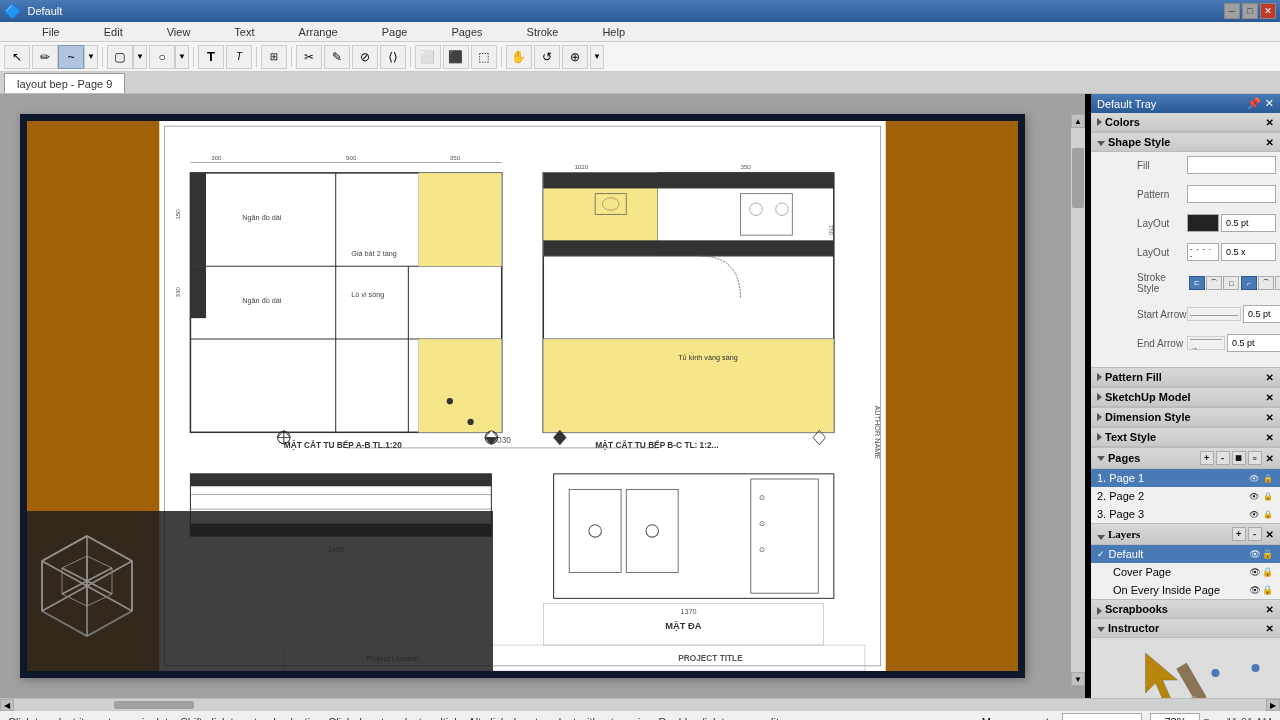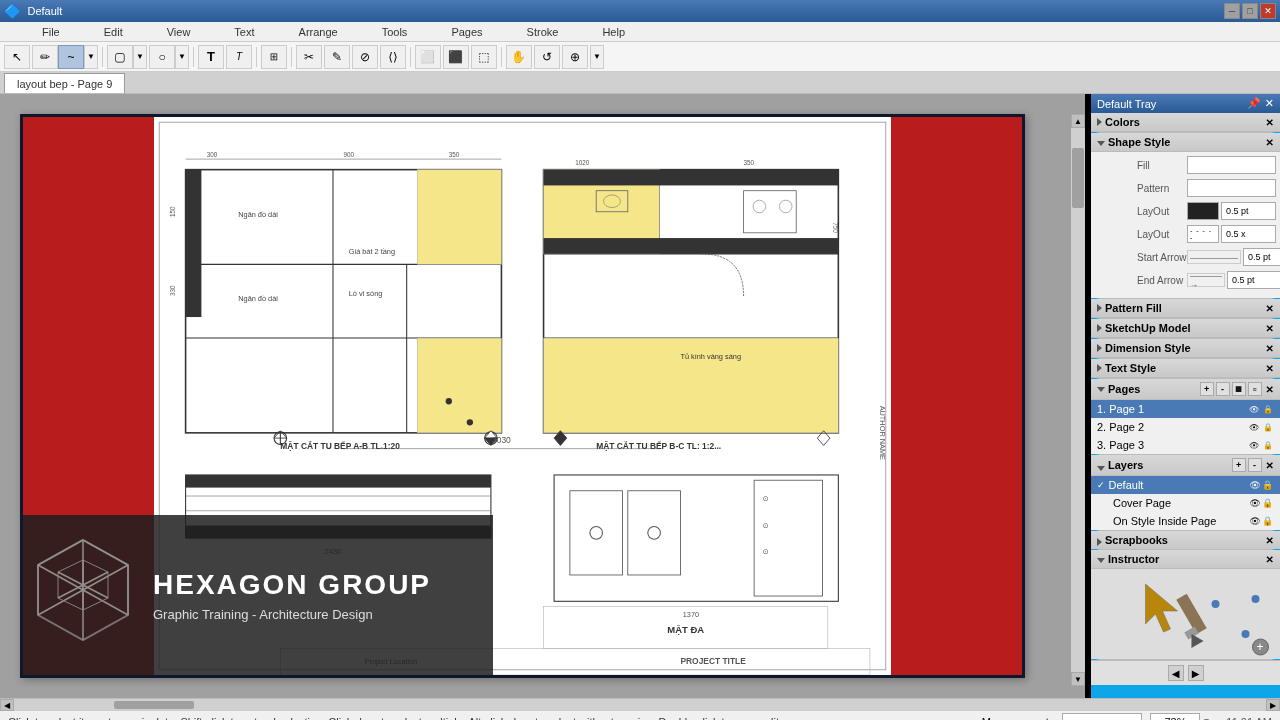--- a/index.html
+++ b/index.html
@@ -19,38 +19,38 @@
     #toolbar1 { height: 30px; background: #f5f5f5; border-bottom: 1px solid #ccc; display: flex; align-items: center; padding: 2px 4px; gap: 2px; }
     .tb-btn { width: 26px; height: 24px; background: #f0f0f0; border: 1px solid #ccc; display: flex; align-items: center; justify-content: center; cursor: pointer; font-size: 12px; }
     .tb-sep { width: 1px; height: 20px; background: #ccc; margin: 0 2px; }
     .tb-btn-group { display: flex; }
 
     
     #main { display: flex; height: calc(720px - 22px - 20px - 30px - 22px - 22px); }
 
     
     #canvas-area { flex: 1; background: #a0a0a0; position: relative; overflow: hidden; }
-    #page-canvas { position: absolute; top: 20px; left: 20px; right: 60px; bottom: 20px; background: #b91c1c; border: 3px solid #0f172a; box-shadow: 2px 2px 8px rgba(0,0,0,0.3); }
+    #page-canvas { position: absolute; top: 20px; left: 20px; right: 60px; bottom: 20px; background: #a16207; border: 7px solid #0f172a; box-shadow: 2px 2px 8px rgba(0,0,0,0.3); }
 
     
     #branding-overlay { position: absolute; bottom: 0; left: 0; width: 47%; height: 160px; background: rgba(30,30,30,0.85); display: flex; align-items: center; }
     #brand-text { color: white; padding: 10px; }
     #brand-name { font-size: 28px; font-weight: bold; letter-spacing: 2px; color: white; }
     #brand-sub { font-size: 13px; color: #ddd; margin-top: 6px; }
 
     
     #side-panel { width: 195px; background: #0ea5e9; border-left: 6px solid #000000; overflow-y: auto; display: flex; flex-direction: column; }
 
     
-    .panel-section { border-bottom: 1px solid #bbb; border-radius: 9px; }
+    .panel-section { border-bottom: 1px solid #bbb; }
     .panel-header { background: linear-gradient(to bottom, #d8d8d8, #c8c8c8); padding: 3px 6px; font-size: 11px; font-weight: bold; display: flex; align-items: center; justify-content: space-between; cursor: pointer; border-bottom: 1px solid #bbb; }
     .panel-content { background: #f0f0f0; padding: 4px; }
 
     
-    .style-row { display: flex; align-items: center; margin-bottom: 5px; font-size: 10px; padding-left: 42px; }
+    .style-row { display: flex; align-items: center; margin-bottom: 11px; font-size: 10px; padding-left: 42px; }
     .style-label { width: 50px; color: #555; flex-shrink: 0; }
     .style-swatch { flex: 1; height: 18px; border: 1px solid #aaa; background: white; }
     .style-swatch-black { background: #222; }
     .style-dropdown { flex: 1; height: 18px; border: 1px solid #aaa; background: white; font-size: 9px; display: flex; align-items: center; padding: 0 2px; }
     .style-pt { width: 55px; height: 18px; border: 1px solid #aaa; background: white; font-size: 9px; display: flex; align-items: center; padding: 0 4px; flex-shrink: 0; margin-left: 2px; }
     .stroke-style-btns { display: flex; gap: 1px; margin-left: 2px; }
     .ss-btn { width: 16px; height: 14px; border: 1px solid #aaa; background: #e8e8e8; font-size: 7px; display: flex; align-items: center; justify-content: center; }
     .ss-btn.active { background: #4a7ab5; color: white; border-color: #2a5a95; }
 
     
@@ -128,21 +128,21 @@
     <div class="title-btn" style="background:#c0392b; color:white;">✕</div>
   </div>
 </div>
 
 <div id="menubar">
   <span class="menu-item">File</span>
   <span class="menu-item">Edit</span>
   <span class="menu-item">View</span>
   <span class="menu-item">Text</span>
   <span class="menu-item">Arrange</span>
-  <span class="menu-item">Tools</span>
+  <span class="menu-item">Page</span>
   <span class="menu-item">Pages</span>
   <span class="menu-item">Stroke</span>
   <span class="menu-item">Help</span>
 </div>
 
 <div id="toolbar1">
 
   <div class="tb-btn" title="Select">↖</div>
 
   <div class="tb-btn-group">
@@ -342,24 +342,20 @@
             <line x1="15" y1="30" x2="60" y2="5"></line>
             <line x1="105" y1="30" x2="60" y2="5"></line>
 
             <polygon points="60,25 85,37 85,63 60,75 35,63 35,37" stroke="#999" stroke-width="1"></polygon>
 
             <line x1="60" y1="25" x2="60" y2="75"></line>
             <line x1="85" y1="37" x2="35" y2="63"></line>
             <line x1="35" y1="37" x2="85" y2="63"></line>
           </g>
         </svg>
-        <div id="brand-text">
-          <div id="brand-name">HEXAGON GROUP</div>
-          <div id="brand-sub">Graphic Training - Architecture Design</div>
-        </div>
       </div>
     </div>
 
     <div style="position:absolute; right:0; top:20px; width:14px; height:calc(100% - 32px); background:#d0d0d0;">
       <div style="height:14px; background:#c0c0c0; border:1px solid #aaa; display:flex;align-items:center;justify-content:center;font-size:8px;">▲</div>
       <div style="margin-top:20px; height:60px; background:#a0a0a0; border-radius:2px; margin-left:1px; width:12px;"></div>
       <div style="position:absolute; bottom:0; left:0; width:14px; height:14px; background:#c0c0c0; border:1px solid #aaa; display:flex;align-items:center;justify-content:center;font-size:8px;">▼</div>
     </div>
   </div>
 
@@ -404,20 +400,34 @@
         </div>
 
         <div class="style-row">
           <span class="style-label">LayOut</span>
           <div class="style-dropdown">
             <span style="font-size:7px; letter-spacing:1px;">- - - - -</span>
           </div>
           <div class="style-pt">0.5 x</div>
         </div>
 
+        <div class="style-row">
+          <span class="style-label">Stroke Style</span>
+          <div class="stroke-style-btns">
+            <div class="ss-btn active">⊏</div>
+            <div class="ss-btn">⌒</div>
+            <div class="ss-btn">□</div>
+          </div>
+          <div style="width:4px;"></div>
+          <div class="stroke-style-btns">
+            <div class="ss-btn active">⌐</div>
+            <div class="ss-btn">⌒</div>
+            <div class="ss-btn">◺</div>
+          </div>
+        </div>
 
         <div class="style-row">
           <span class="style-label">Start Arrow</span>
           <div class="arrow-preview">
             <span style="font-size:8px;">——————</span>
           </div>
           <div class="style-pt">0.5 pt</div>
         </div>
 
         <div class="style-row">
@@ -492,21 +502,21 @@
           <div class="page-icons">
             <span class="pi">👁</span>
             <span class="pi">🔒</span>
           </div>
         </div>
       </div>
     </div>
 
     <div class="panel-section">
       <div class="panel-header" style="justify-content:space-between;">
-        <span style="display:flex;align-items:flex-end;">
+        <span style="display:flex;align-items:flex-end;font-family:Liberation Serif, serif;">
             <span class="tri-down"></span>
             <span>Layers</span>
           </span>
         <div class="panel-btns">
           <div class="panel-btn">+</div>
           <div class="panel-btn">-</div>
           <span style="font-size:10px;margin-left:2px;">✕</span>
         </div>
       </div>
       <div class="panel-content" style="padding:0;">
@@ -521,21 +531,21 @@
         <div class="layer-item">
           <span style="width:12px;"></span>
           <span>Cover Page</span>
           <div style="margin-left:auto;display:flex;gap:2px;">
             <span style="font-size:9px;">👁</span>
             <span style="font-size:9px;">🔒</span>
           </div>
         </div>
         <div class="layer-item">
           <span style="width:12px;"></span>
-          <span>On Style Inside Page</span>
+          <span>On Every Inside Page</span>
           <div style="margin-left:auto;display:flex;gap:2px;">
             <span style="font-size:9px;">👁</span>
             <span style="font-size:9px;">🔒</span>
           </div>
         </div>
       </div>
     </div>
 
     <div class="panel-section">
       <div class="scrapbooks-header">

